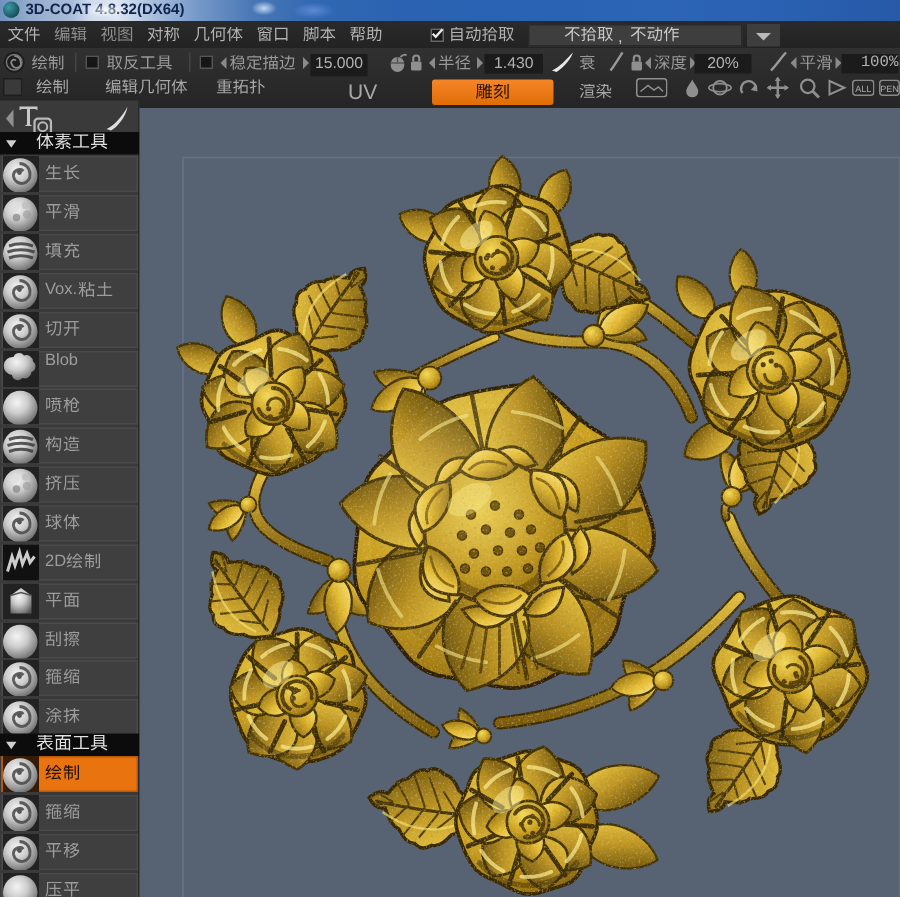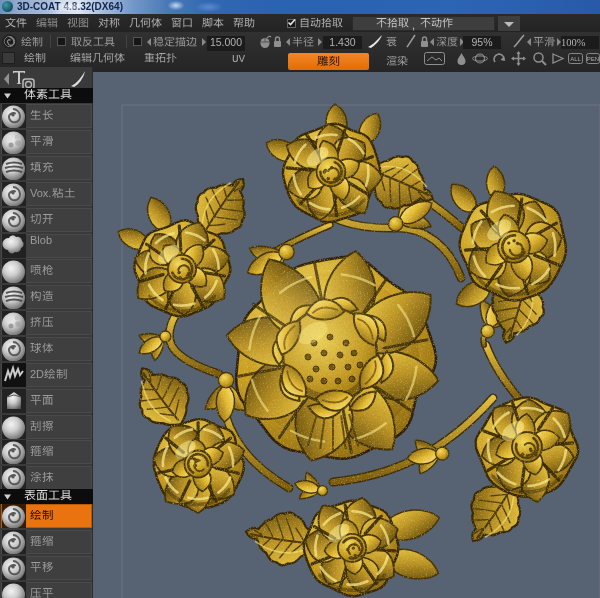--- a/index.html
+++ b/index.html
@@ -248,21 +248,21 @@
         <use href="#g5EA6" x="1000.0"></use>
       </g>
     </svg>
   </div>
 <div style="position:absolute;left:459px;top:38px;">
     <svg width="5" height="8">
       <path d="M1 0 L5 4 L1 8Z" fill="#8a8a8a"></path>
     </svg>
   </div>
 <div style="position:absolute;left:463px;top:36px;width:38px;height:13px;background:#1b1b1b;">
-    <div style="color:#b2b2b2;font-size:10.5px;text-align:center;line-height:13px;font-family:'Liberation Sans'">95%</div>
+    <div style="color:#b2b2b2;font-size:10.5px;text-align:center;line-height:13px;font-family:'Liberation Sans'">20%</div>
   </div>
 <div style="position:absolute;left:512px;top:33px;">
     <svg width="14" height="16">
       <path d="M2 14 C6 10 9 5 12 2" stroke="#9a9a9a" stroke-width="1.6" fill="none"></path>
     </svg>
   </div>
 <div style="position:absolute;left:527px;top:38px;">
     <svg width="5" height="8">
       <path d="M4 0 L0 4 L4 8Z" fill="#8a8a8a"></path>
     </svg>
@@ -274,21 +274,21 @@
         <use href="#g6ED1" x="1000.0"></use>
       </g>
     </svg>
   </div>
 <div style="position:absolute;left:556px;top:38px;">
     <svg width="5" height="8">
       <path d="M1 0 L5 4 L1 8Z" fill="#8a8a8a"></path>
     </svg>
   </div>
 <div style="position:absolute;left:561px;top:36px;width:38px;height:13px;background:#1b1b1b;">
-    <div style="color:#b2b2b2;font-size:10.5px;text-align:left;line-height:13px;font-family:Liberation Serif, serif">100%</div>
+    <div style="color:#b2b2b2;font-size:10.5px;text-align:right;line-height:13px;font-family:Liberation Mono, monospace">100%</div>
   </div>
 <div style="position:absolute;left:0;top:51px;width:600px;height:21px;background:linear-gradient(#2b2b2b,#252525);"></div>
 <div style="position:absolute;left:2px;top:52px;">
     <div style="width:13px;height:12px;background:#3a3a3a;border:1px solid #1e1e1e;"></div>
   </div>
 <div style="position:absolute;left:24px;top:53px;">
     <svg width="22.0" height="11.6" style="display:block">
       <g transform="translate(0,8.58) scale(0.01100,-0.01100)" fill="#a8a8a8">
         <use href="#g7ED8" x="0"></use>
         <use href="#g5236" x="1000.0"></use>
@@ -309,21 +309,21 @@
 <div style="position:absolute;left:144px;top:53px;">
     <svg width="33.0" height="11.6" style="display:block">
       <g transform="translate(0,8.58) scale(0.01100,-0.01100)" fill="#a8a8a8">
         <use href="#g91CD" x="0"></use>
         <use href="#g62D3" x="1000.0"></use>
         <use href="#g6251" x="2000.0"></use>
       </g>
     </svg>
   </div>
 <div style="position:absolute;left:232px;top:53px;">
-    <div style="color:#a8a8a8;font-size:11px;font-family:Liberation Mono, monospace">UV</div>
+    <div style="color:#a8a8a8;font-size:14px;font-family:Liberation Sans, sans-serif">UV</div>
   </div>
 <div style="position:absolute;left:288px;top:53px;width:81px;height:17px;background:linear-gradient(#f58527,#e06d06);border-radius:2px;"></div>
 <div style="position:absolute;left:317px;top:56px;">
     <svg width="23.0" height="12.1" style="display:block">
       <g transform="translate(0,8.97) scale(0.01150,-0.01150)" fill="#26150a">
         <use href="#g96D5" x="0"></use>
         <use href="#g523B" x="1000.0"></use>
       </g>
     </svg>
   </div>

